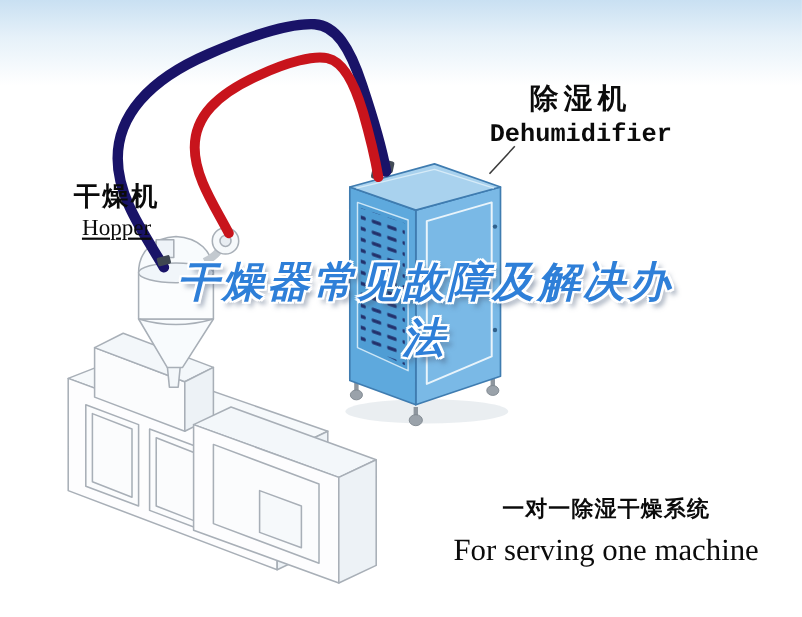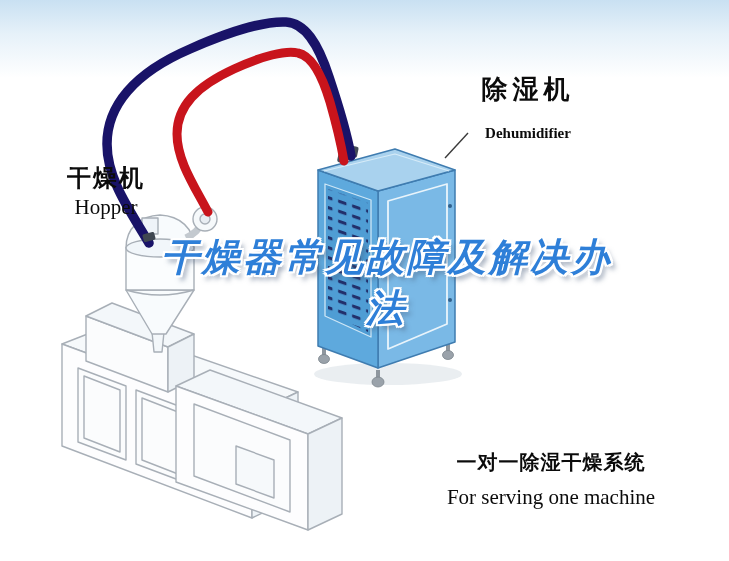--- a/index.html
+++ b/index.html
@@ -7,41 +7,41 @@
     position:relative; width:729px; height:561px; overflow:hidden;
     background: linear-gradient(180deg, #c9e0f2 0px, #e6f1f9 34px, #ffffff 78px);
     font-family:"Liberation Sans", sans-serif;
     -webkit-user-select:none; user-select:none;
   }
   svg { position:absolute; left:0; top:0; }
 
   .label { position:absolute; text-align:center; color:#0b0b0b; }
   .hopper-label { left:44px; top:162px; width:124px; }
   .hopper-cn { font-size:24px; font-weight:bold; letter-spacing:2px; }
-  .hopper-en { font-family:"Liberation Serif", serif; font-size:21px; margin-top:1px; }
+  .hopper-en { font-family:"Liberation Serif", serif; font-size:21px; margin-top:1px;text-decoration:underline; }
 
   .dehum-label { left:438px; top:72px; width:180px; }
   .dehum-cn { font-size:26px; font-weight:bold; letter-spacing:5px; }
-  .dehum-en { font-family:Liberation Serif, serif; font-size:15px; font-weight:bold; margin-top:18px; }
+  .dehum-en { font-family:Liberation Mono, monospace; font-size:23px; font-weight:bold; margin-top:2px; }
 
   .main-title {
     position:absolute; left:0; right:0; top:232px; text-align:center;
     font-weight:bold; font-style:italic;
     font-size:38px; letter-spacing:3px; line-height:1.35;
     color:#2e7fd8;
     text-shadow:
       -2px -2px 0 #fff, 2px -2px 0 #fff, -2px 2px 0 #fff, 2px 2px 0 #fff,
       -2px 0 0 #fff, 2px 0 0 #fff, 0 -2px 0 #fff, 0 2px 0 #fff,
       4px 5px 5px rgba(70,90,120,0.55);
     padding-left: 44px;
   }
 
   .caption { left:406px; top:449px; width:290px; }
   .caption-cn { font-size:20px; font-weight:bold; letter-spacing:1px; }
-  .caption-en { font-family:"Liberation Serif", serif; font-size:21px; margin-top:9px; }
+  .caption-en { font-family:"Liberation Serif", serif; font-size:28px; margin-top:9px; }
 </style>
 </head>
 <body>
 
 <div class="stage">
 
   <svg width="729" height="561" viewBox="0 0 729 561">
     <defs>
       <pattern id="louvers" patternUnits="userSpaceOnUse" width="14" height="10" patternTransform="skewY(19)">
         <rect x="2" y="3" width="8.5" height="3.2" rx="1" fill="#22306b"></rect>

